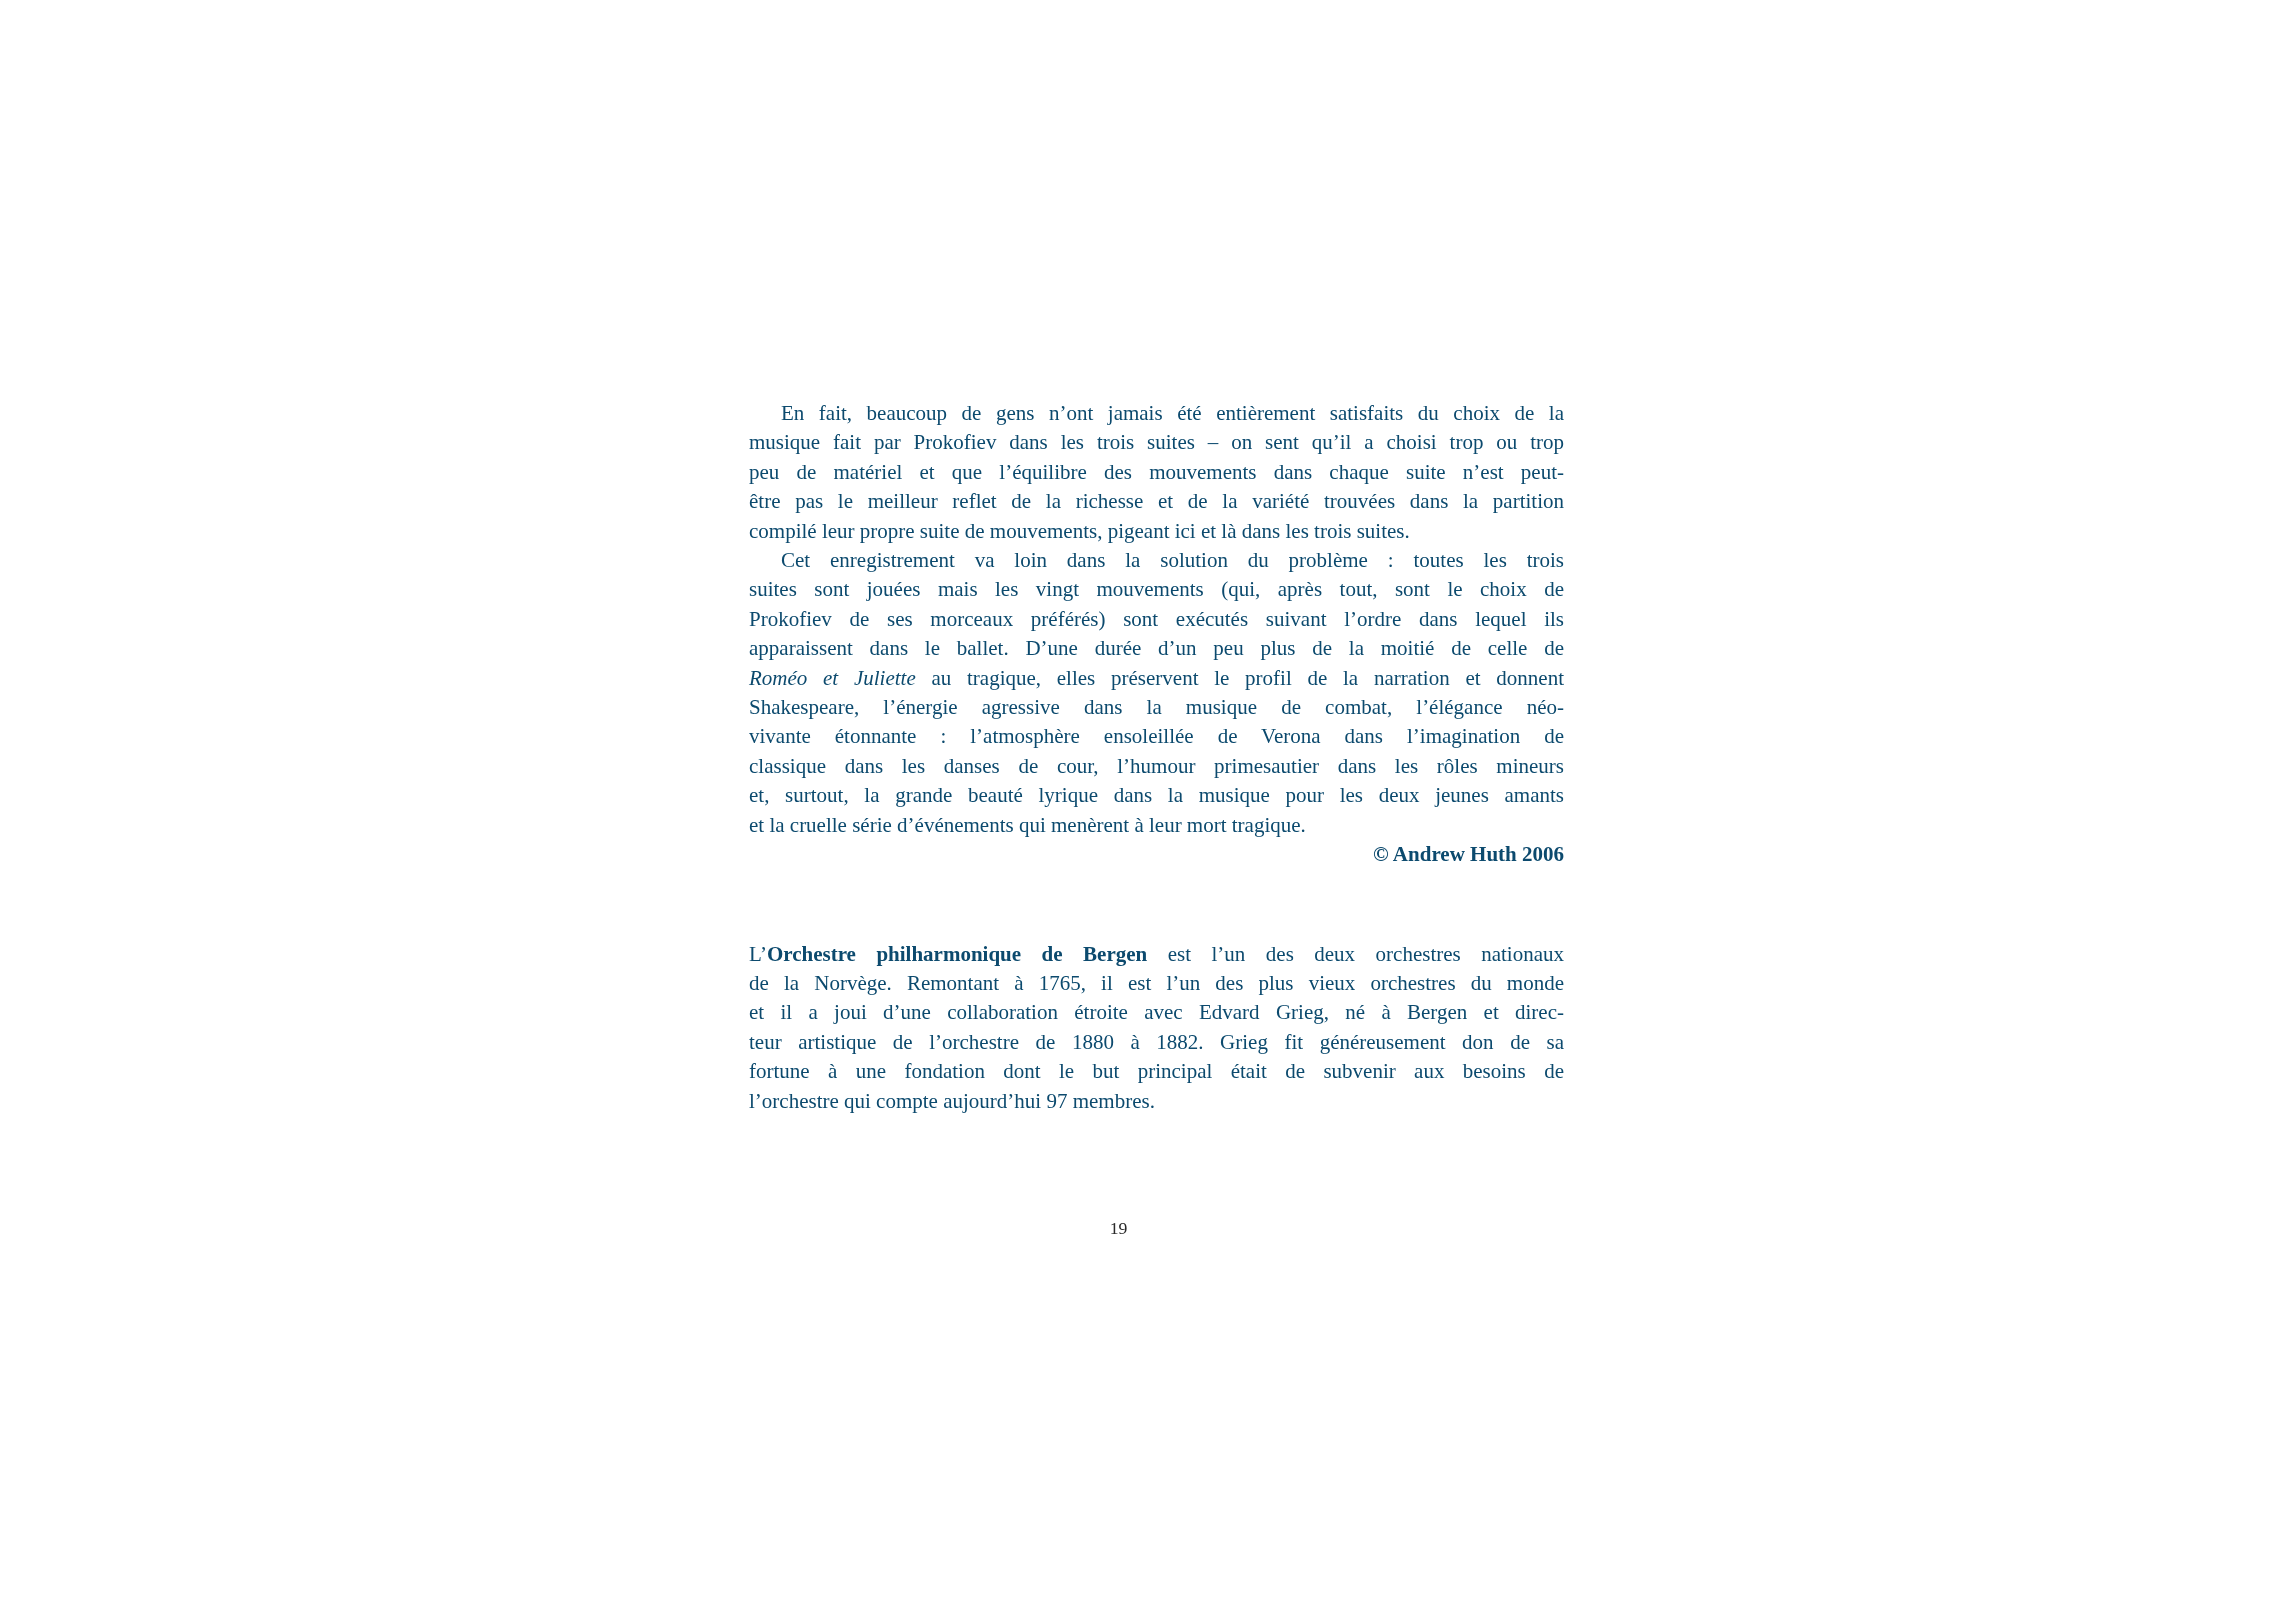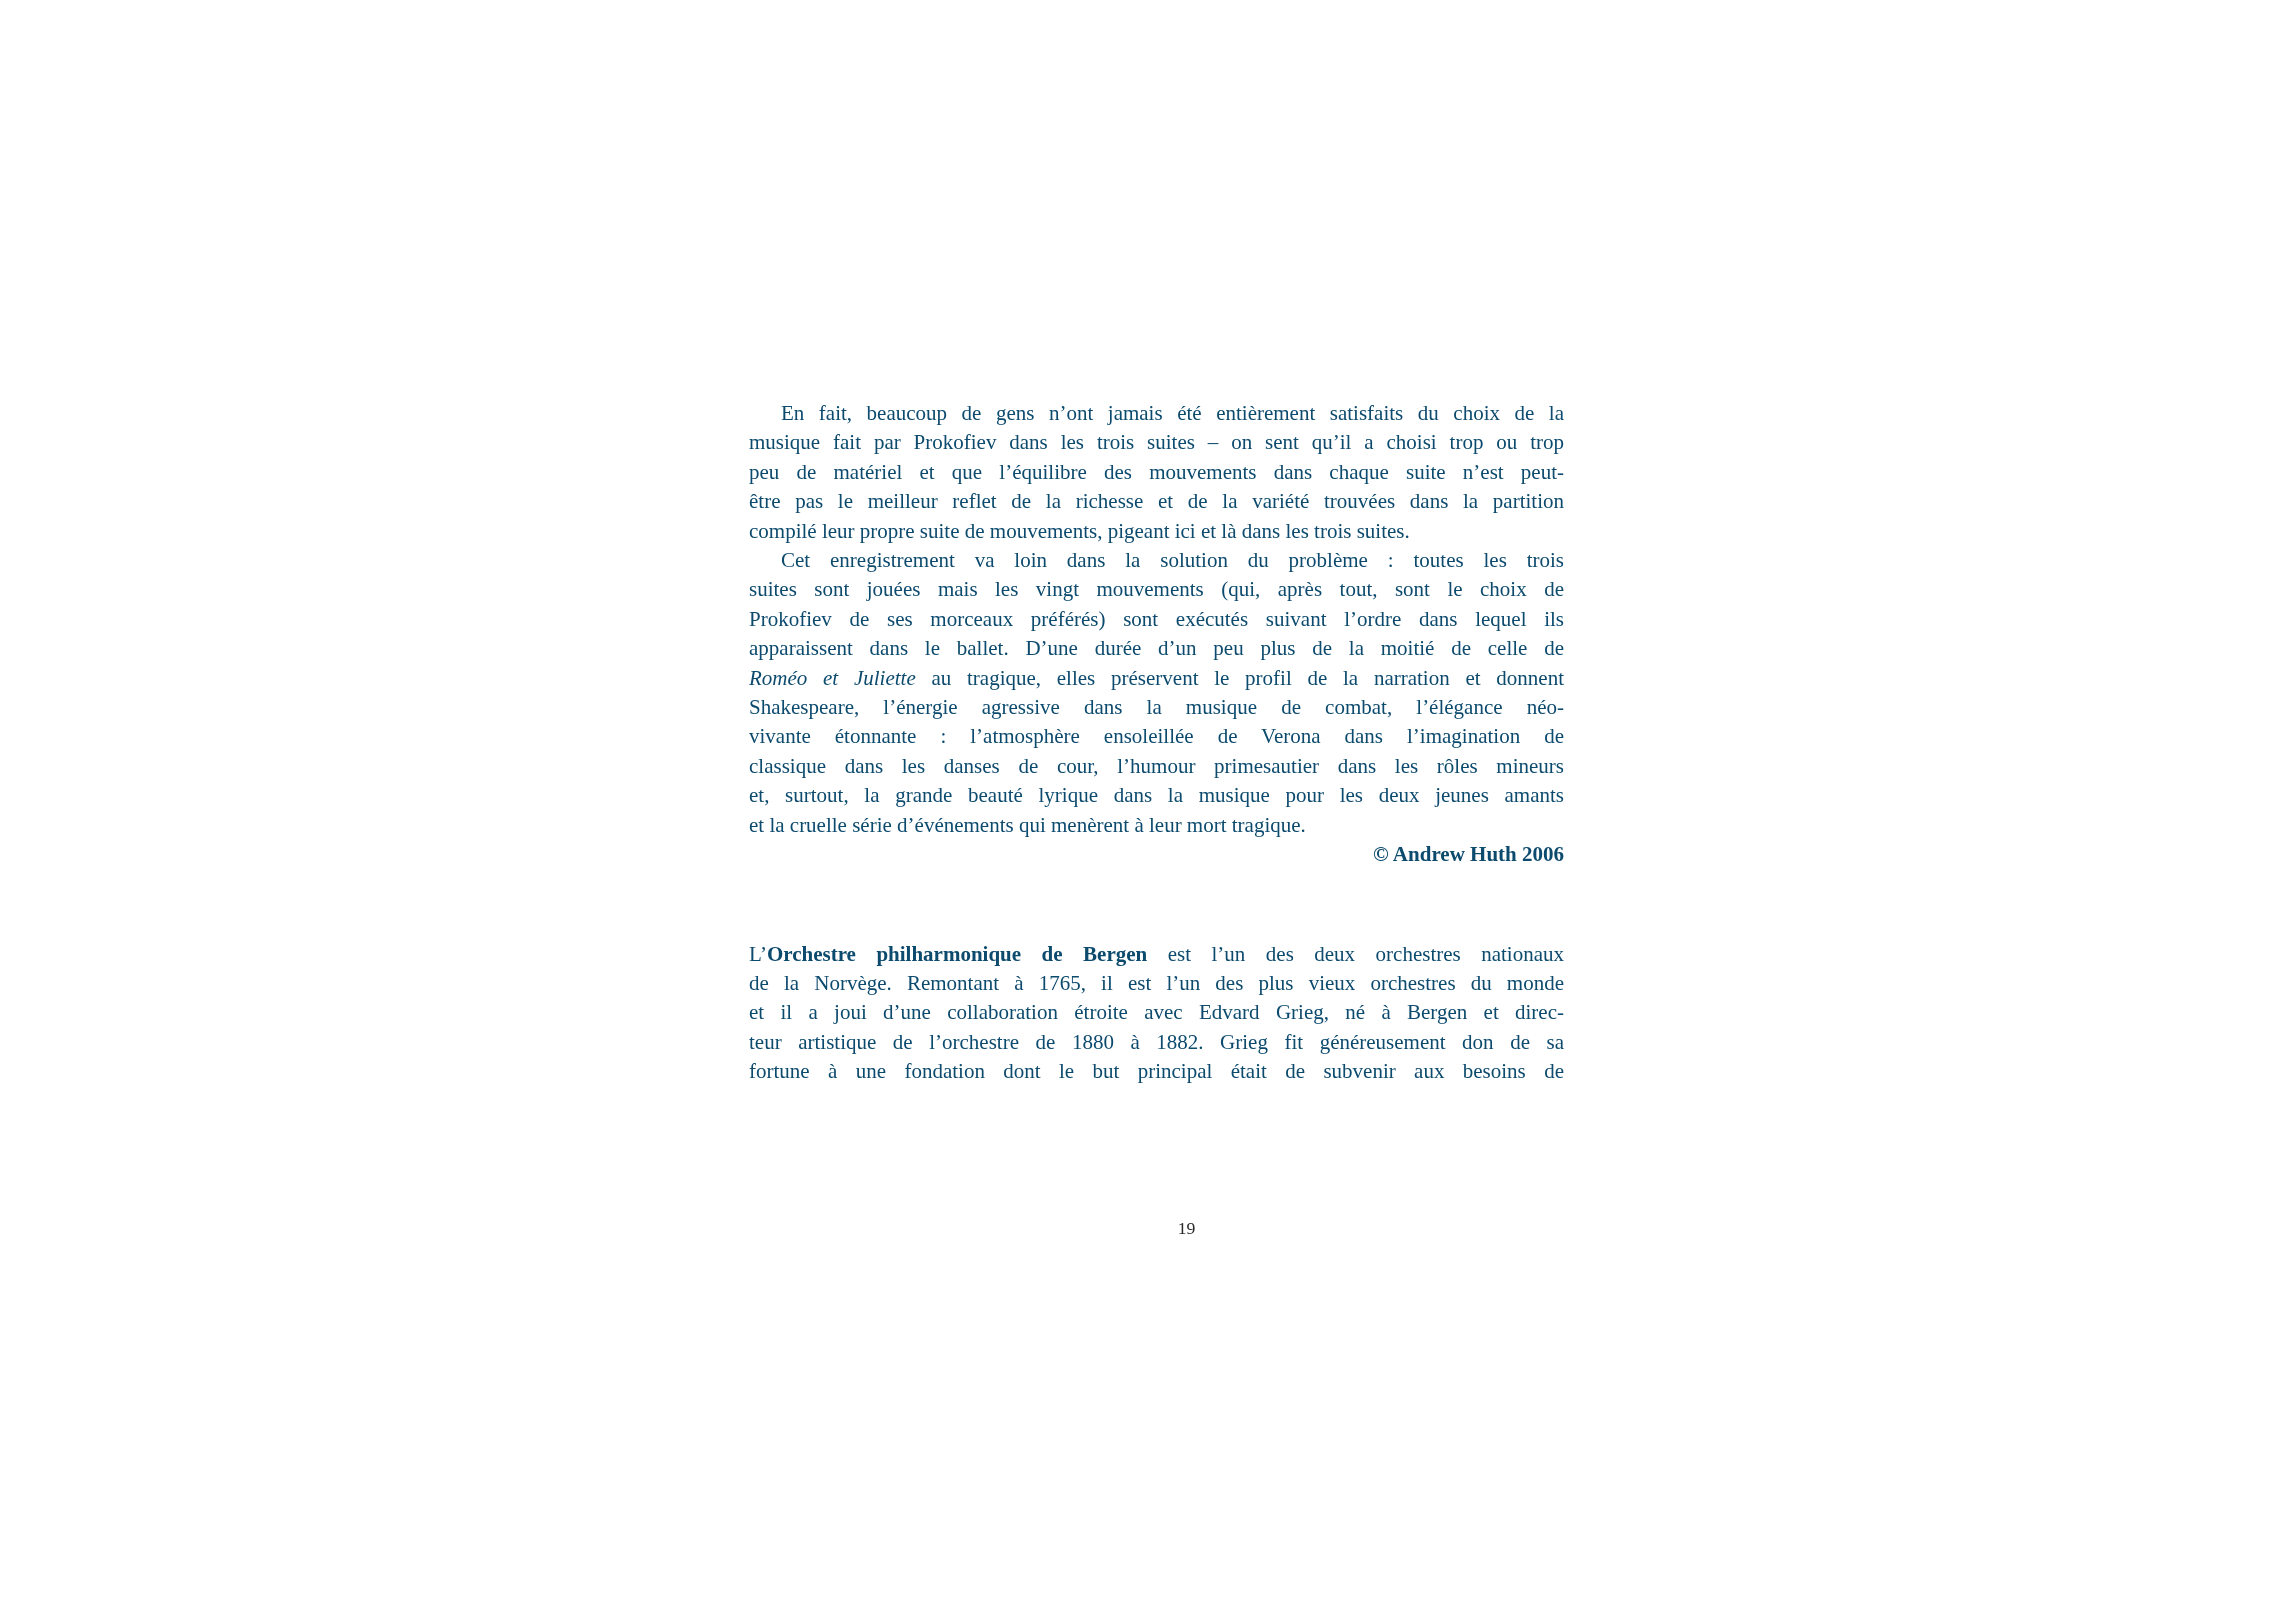--- a/index.html
+++ b/index.html
@@ -42,21 +42,21 @@
     text-align-last: right;
     font-weight: bold;
   }
   .bergen {
     margin-top: 70px;
   }
   .italic { font-style: italic; }
   .bold   { font-weight: bold; }
   .page-number {
     position: absolute;
-    left: 779px;
+    left: 711px;
     top: 1218px;
     width: 815px;
     text-align: center;
     font-size: 17.7px;
     color: #2a2a2a;
     line-height: 20.6px;
   }
 </style>
 </head>
 <body>
@@ -87,20 +87,21 @@
     </div>
 
     <div class="line credit">© Andrew Huth 2006</div>
 
     <div class="para bergen">
       <div class="line"><span>L’</span><span class="bold">Orchestre philharmonique de Bergen</span><span> est l’un des deux orchestres nationaux</span></div>
       <div class="line">de la Norvège. Remontant à 1765, il est l’un des plus vieux orchestres du monde</div>
       <div class="line">et il a joui d’une collaboration étroite avec Edvard Grieg, né à Bergen et direc-</div>
       <div class="line">teur artistique de l’orchestre de 1880 à 1882. Grieg fit généreusement don de sa</div>
       <div class="line">fortune à une fondation dont le but principal était de subvenir aux besoins de</div>
+      <div class="line last">l’orchestre qui compte aujourd’hui 97 membres.</div>
     </div>
 
   </div>
 
   <div class="page-number">19</div>
 
 </div>
 
 
 </body></html>

